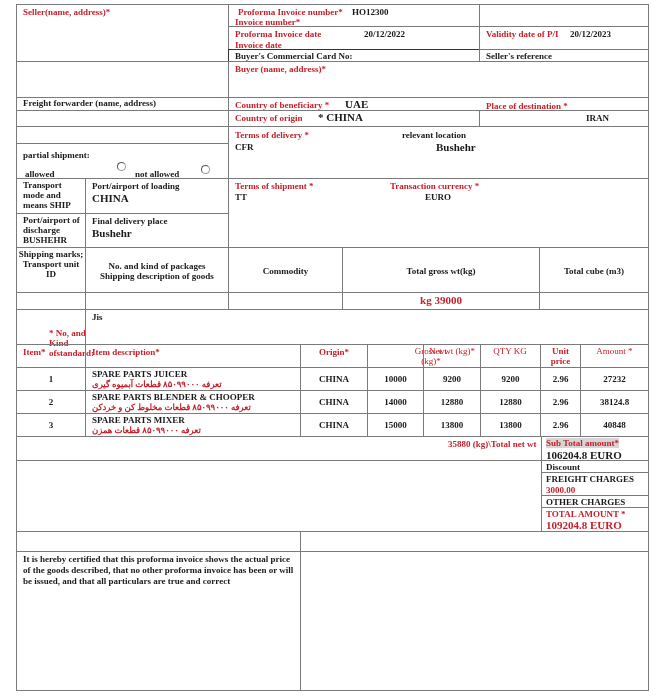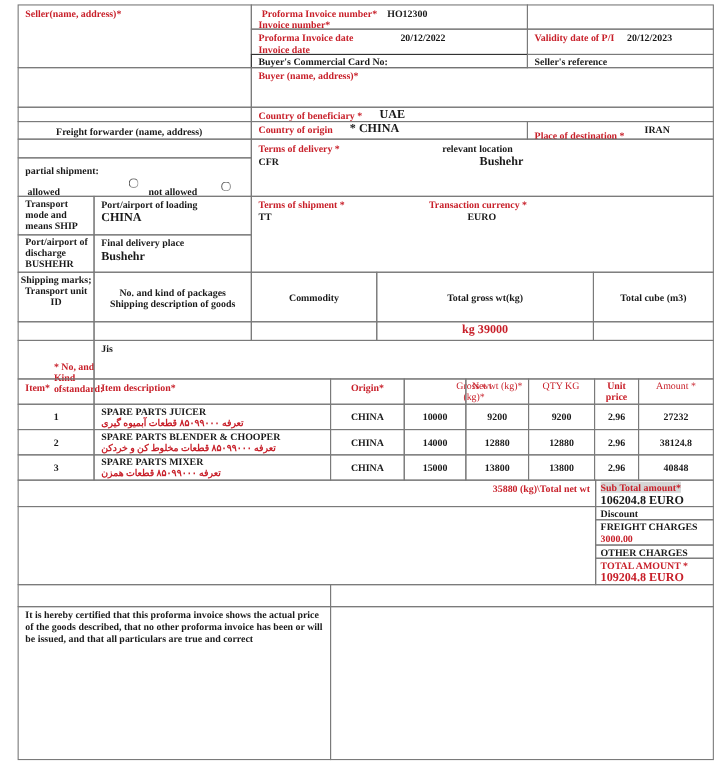--- a/index.html
+++ b/index.html
@@ -39,31 +39,31 @@
 <div class="c" style="left:228px;top:49px;width:252px;height:13px;border-color:#333;"></div>
 <div class="t blk" style="left:235px;top:51px;">Buyer's  Commercial Card No:</div>
 <div class="c" style="left:479px;top:49px;width:170px;height:13px;"></div>
 <div class="t blk" style="left:486px;top:51px;">Seller's reference</div>
 
 <div class="c" style="left:16px;top:61px;width:213px;height:37px;"></div>
 <div class="c" style="left:228px;top:61px;width:421px;height:37px;"></div>
 <div class="t red" style="left:235px;top:64px;">Buyer (name, address)*</div>
 
 <div class="c" style="left:16px;top:97px;width:213px;height:14px;"></div>
-<div class="t blk" style="left:23px;top:115px;margin-left:28px;">Freight forwarder (name, address)</div>
+<div class="t blk" style="left:23px;top:98px;">Freight forwarder (name, address)</div>
 <div class="c" style="left:228px;top:97px;width:421px;height:14px;"></div>
 <div class="t red" style="left:235px;top:100px;">Country of beneficiary *</div>
 <div class="t blk big" style="left:345px;top:99px;">UAE</div>
 
 <div class="c" style="left:16px;top:110px;width:213px;height:17px;"></div>
 <div class="c" style="left:228px;top:110px;width:252px;height:17px;"></div>
 <div class="t red" style="left:235px;top:113px;">Country of origin</div>
 <div class="t blk big" style="left:318px;top:112px;">* CHINA</div>
 <div class="c" style="left:479px;top:110px;width:170px;height:17px;"></div>
-<div class="t red" style="left:486px;top:118px;">Place of destination   *</div>
+<div class="t red" style="left:486px;top:101px;">Place of destination   *</div>
 <div class="t blk" style="left:586px;top:113px;">IRAN</div>
 
 <div class="c" style="left:16px;top:126px;width:213px;height:18px;"></div>
 <div class="c" style="left:16px;top:143px;width:213px;height:36px;"></div>
 <div class="t blk" style="left:23px;top:150px;">partial shipment:</div>
 <div class="t blk" style="left:25px;top:169px;">allowed</div>
 <div class="radio" style="left:117px;top:162px;"></div>
 <div class="t blk" style="left:135px;top:169px;">not allowed</div>
 <div class="radio" style="left:201px;top:165px;"></div>
 

